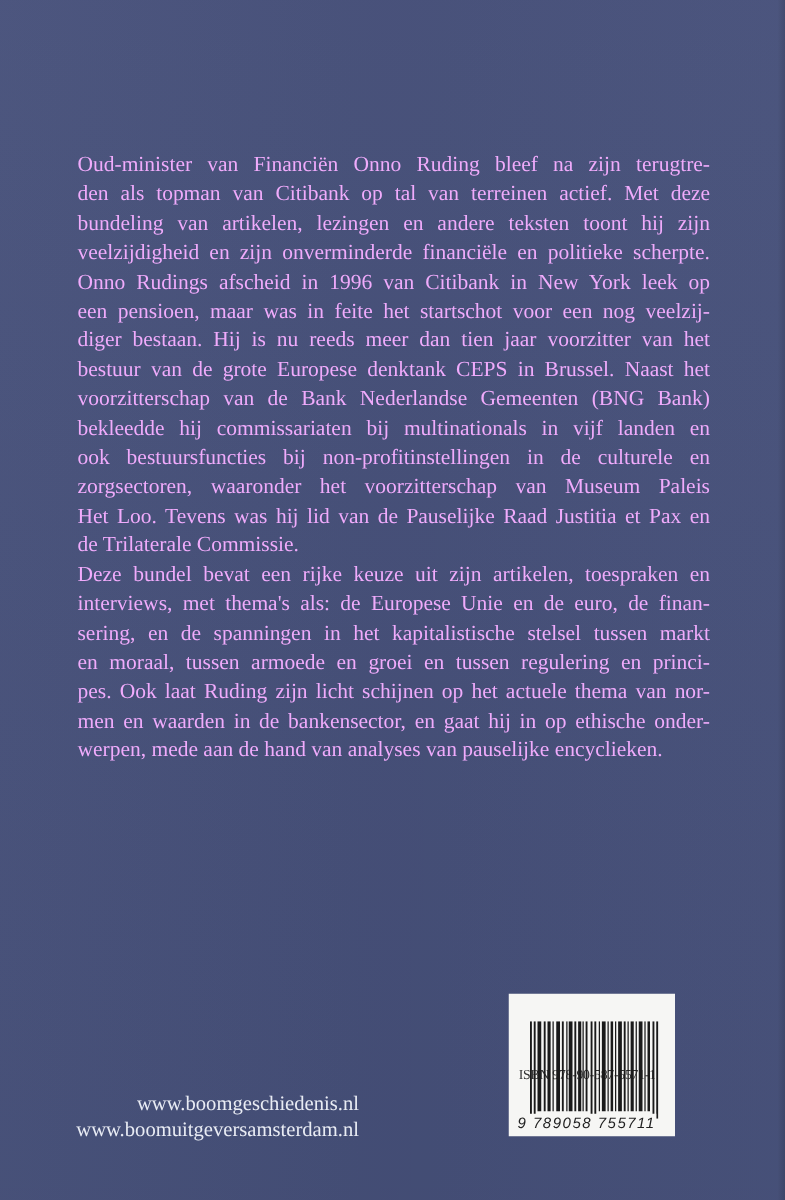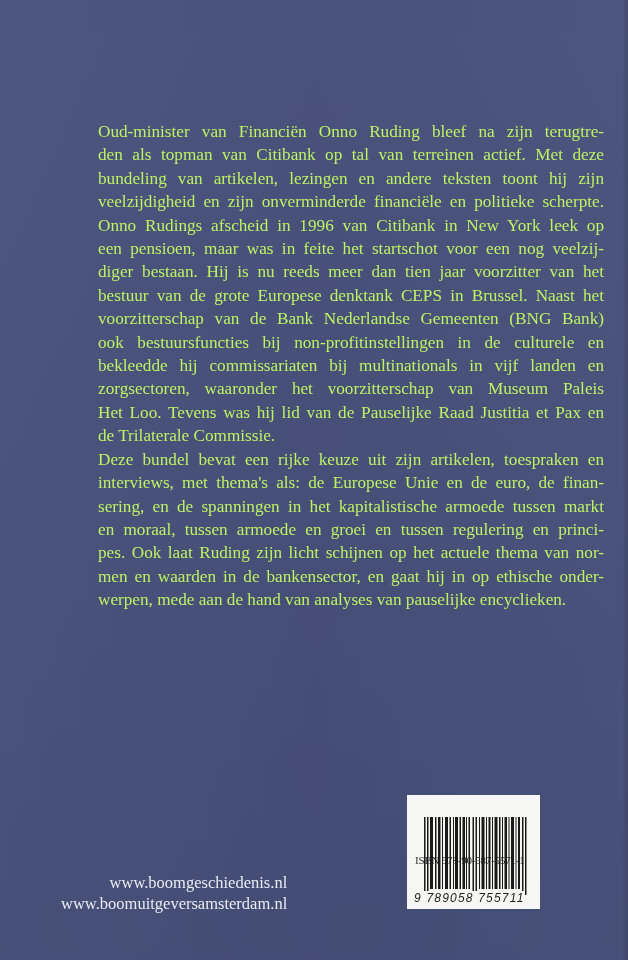--- a/index.html
+++ b/index.html
@@ -14,22 +14,22 @@
     background:
       linear-gradient(90deg, rgba(255,255,255,0.015) 0, rgba(0,0,0,0.02) 50%, rgba(255,255,255,0.01) 100%),
       linear-gradient(180deg, rgba(255,255,255,0.02) 0, rgba(0,0,0,0.03) 100%);
   }
   .right-edge {
     position:absolute; top:0; right:0; width:6px; height:960px;
     background:linear-gradient(90deg, rgba(0,0,0,0), rgba(0,0,0,0.12));
   }
   .blurb {
     position:absolute; left:62px; top:120px; width:506px;
-    color:#bef264; font-size:17.2px; line-height:23.4px;
-    text-align:justify; hyphens:manual;margin-left:36px;
+    color:#f0abfc; font-size:17.2px; line-height:23.4px;
+    text-align:justify; hyphens:manual;
   }
   .blurb .line { display:block; text-align:justify; text-align-last:justify; white-space:nowrap; }
   .blurb .line.last { text-align-last:left; }
   .urls {
     position:absolute; left:61px; top:872px;
     color:#e9ecf4; font-size:16.5px; line-height:21px;
   }
   .urls a { color:inherit; text-decoration:none; display:block;text-align:right; }
   .isbn-box {
     position:absolute; left:407px; top:795px; width:133px; height:114px;
@@ -58,28 +58,28 @@
 <div class="blurb">
   <span class="line">Oud-minister van Financiën Onno Ruding bleef na zijn terugtre-</span>
   <span class="line">den als topman van Citibank op tal van terreinen actief. Met deze</span>
   <span class="line">bundeling van artikelen, lezingen en andere teksten toont hij zijn</span>
   <span class="line">veelzijdigheid en zijn onverminderde financiële en politieke scherpte.</span>
   <span class="line">Onno Rudings afscheid  in 1996 van Citibank in New York leek op</span>
   <span class="line">een pensioen, maar was in feite het startschot voor een nog veelzij-</span>
   <span class="line">diger bestaan. Hij is nu reeds meer dan tien jaar voorzitter van het</span>
   <span class="line">bestuur van de grote Europese denktank CEPS in Brussel. Naast het</span>
   <span class="line">voorzitterschap van de Bank Nederlandse Gemeenten (BNG Bank)</span>
+  <span class="line">bekleedde hij commissariaten bij multinationals in vijf landen en</span>
   <span class="line">ook bestuursfuncties bij non-profitinstellingen in de culturele en</span>
-  <span class="line">bekleedde hij commissariaten bij multinationals in vijf landen en</span>
   <span class="line">zorgsectoren, waaronder het voorzitterschap van Museum Paleis</span>
   <span class="line">Het Loo. Tevens was hij lid van de Pauselijke Raad Justitia et Pax en</span>
   <span class="line last">de Trilaterale Commissie.</span>
   <span class="line">Deze bundel bevat een rijke keuze uit zijn artikelen, toespraken en</span>
   <span class="line">interviews, met thema's als: de Europese Unie en de euro, de finan-</span>
-  <span class="line">sering, en de spanningen in het kapitalistische armoede tussen markt</span>
+  <span class="line">sering, en de spanningen in het kapitalistische stelsel tussen markt</span>
   <span class="line">en moraal, tussen armoede en groei en tussen regulering en princi-</span>
   <span class="line">pes. Ook laat Ruding zijn licht schijnen op het actuele thema van nor-</span>
   <span class="line">men en waarden in de bankensector, en gaat hij in op ethische onder-</span>
   <span class="line last">werpen, mede aan de hand van analyses van pauselijke encyclieken.</span>
 </div>
 
 <div class="isbn-box">
   <div class="isbn-label">ISBN 978-90-587-5571-1</div>
   <div class="bars">
     <svg width="105" height="78" viewBox="0 0 105 78">

